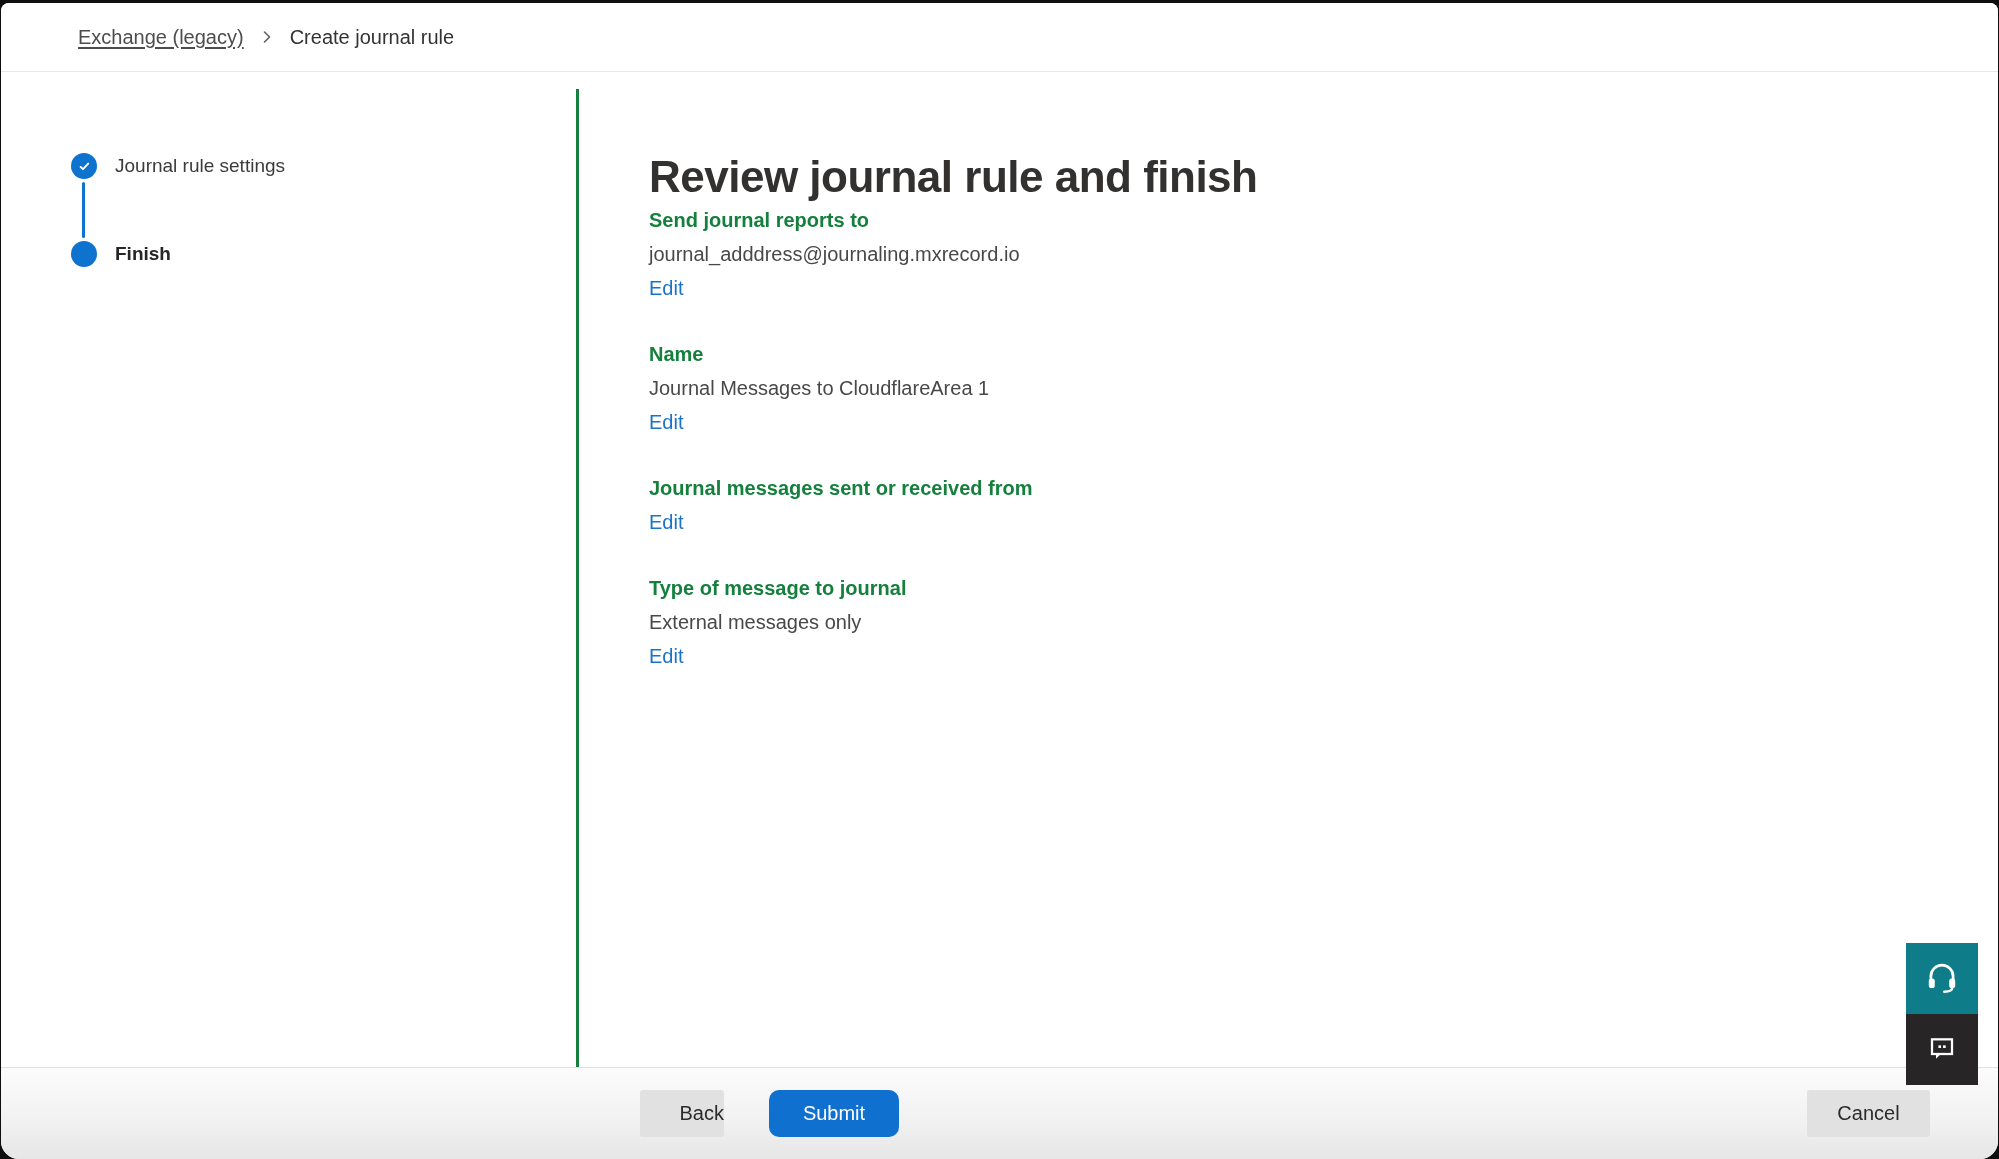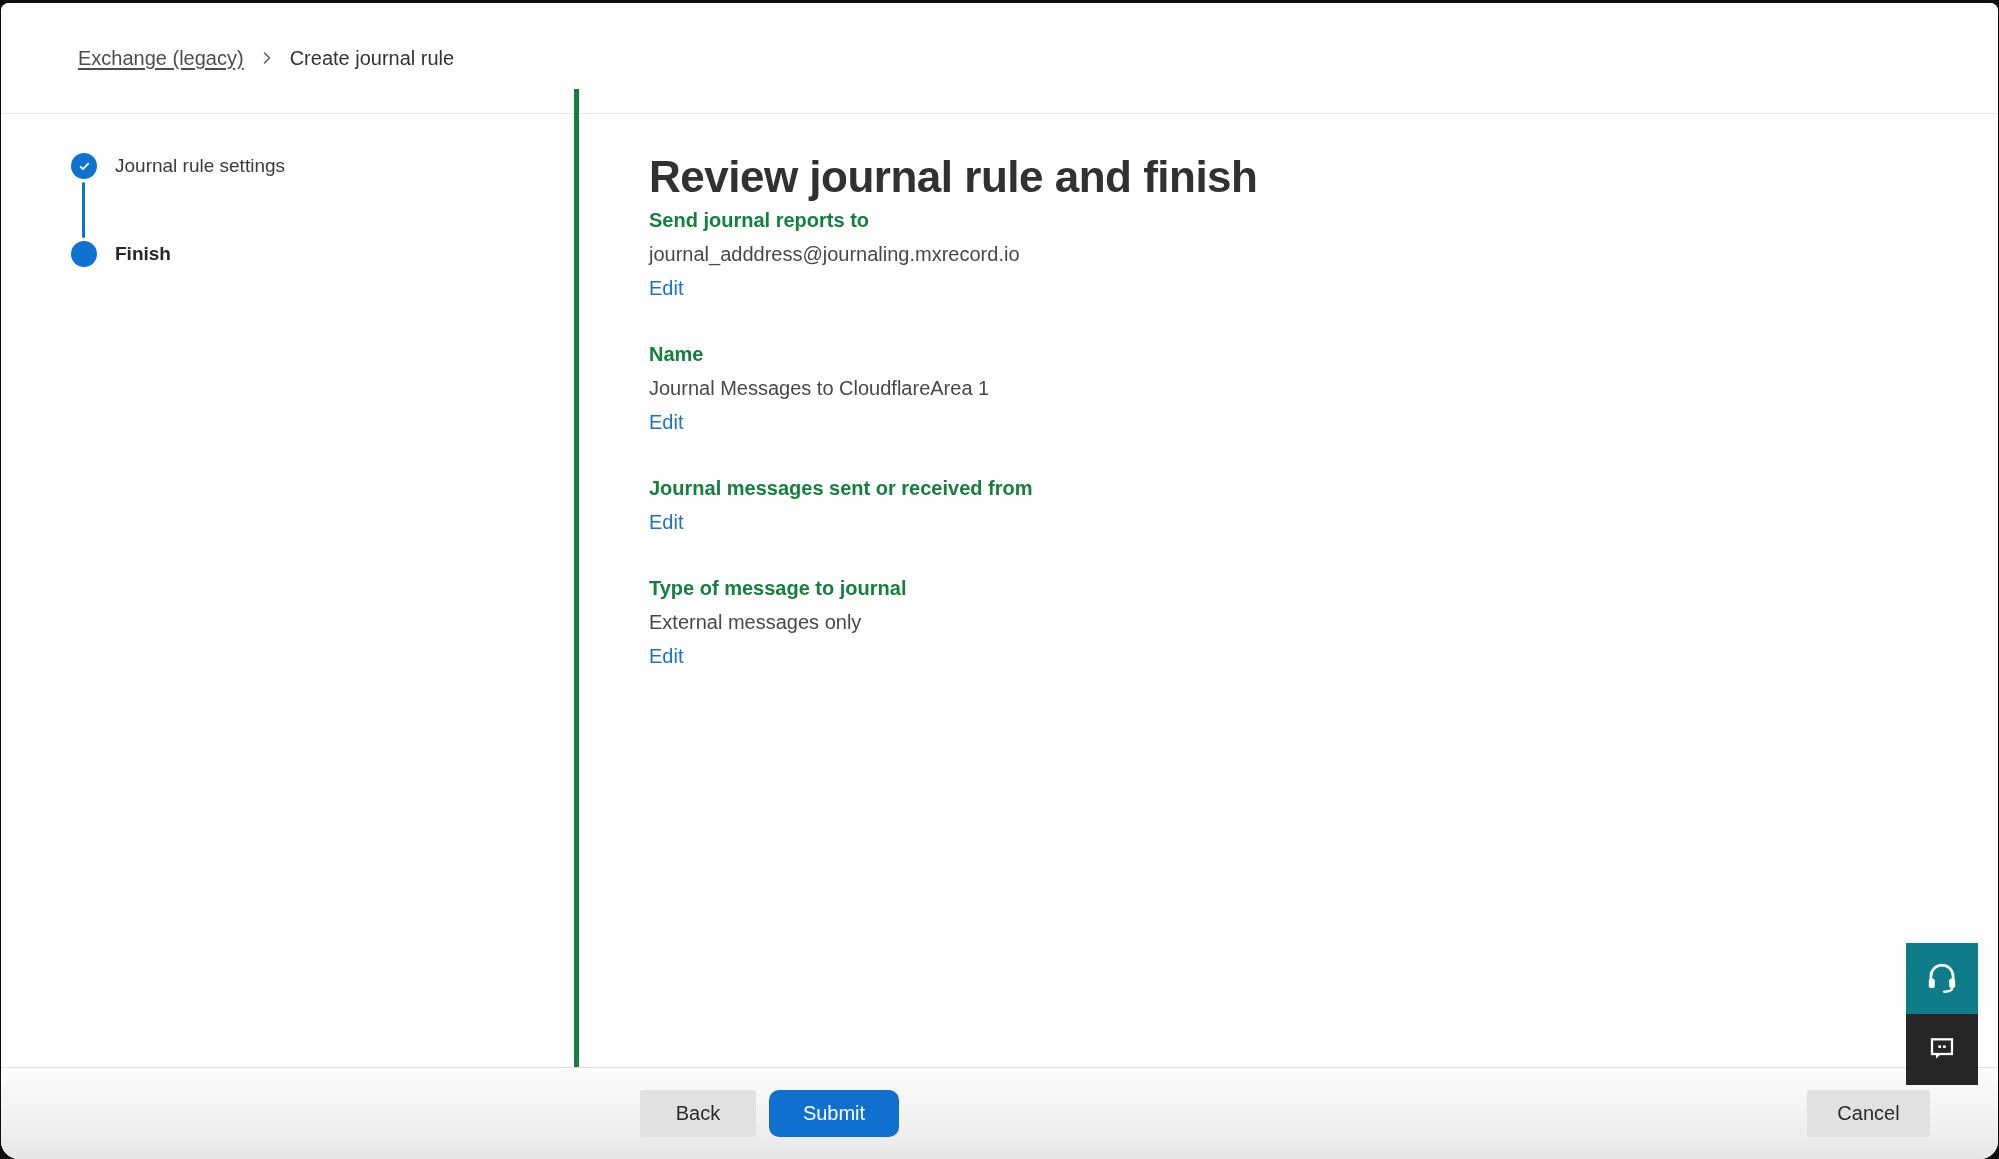--- a/index.html
+++ b/index.html
@@ -8,38 +8,38 @@
 
   .window {
     position: absolute; left: 1px; right: 1px; top: 3px; bottom: 0;
     background: #ffffff;
     border-radius: 8px 8px 18px 18px;
     overflow: hidden;
   }
 
   
   .header {
-    position: absolute; top: 0; left: 0; right: 0; height: 111px;
+    position: absolute; top: 0; left: 0; right: 0; height: 69px;
     display: flex; align-items: center;
     padding-left: 77px;
     border-bottom: 1px solid #e8e8e8;
     background: #fff;
   }
   .crumb-link {
     font-size: 20px; color: #4d4d4d; text-decoration: underline;
     text-underline-offset: 3px; cursor: pointer;
   }
   .crumb-sep { display: inline-flex; margin: 0 15px; }
   .crumb-current { font-size: 20px; color: #333; }
 
   
   .content { position: absolute; top: 86px; bottom: 92px; left: 0; right: 0; display: flex; }
   .sidebar {
     width: 578px; flex: 0 0 578px;
-    border-right: 5px solid #15803d;
+    border-right: 3px solid #15803d;
     padding: 64px 13px 0 70px;
   }
   .step-row { display: flex; align-items: center; height: 26px; cursor: pointer; }
   .step-circle {
     width: 26px; height: 26px; border-radius: 50%;
     background: #0d73ce; flex: 0 0 26px;
     display: flex; align-items: center; justify-content: center;
   }
   .step-label { margin-left: 18px; font-size: 19px; color: #3b3b3b; }
   .step-label.current { font-weight: bold; color: #262626; }
@@ -62,21 +62,21 @@
     border-top: 1px solid #e0e0e0;
     background: linear-gradient(180deg, #fcfcfc 0%, #f1f1f1 60%, #e6e6e6 100%);
   }
   .btn {
     position: absolute; top: 22px; height: 47px;
     border: none; border-radius: 3px; font-size: 20px;
     font-family: "Liberation Sans", sans-serif; cursor: pointer;
   }
   .btn-gray { background: #e1e1e1; color: #2b2b2b; }
   .btn-primary { background: #0f70d0; color: #ffffff; }
-  .btn-back { left: 639px; width: 116px; }
+  .btn-back { left: 639px; width: 84px; text-align: right; }
   .btn-submit { left: 768px; width: 130px; border-radius: 10px; }
   .btn-cancel { right: 68px; width: 123px; }
 
   
   .rail { position: absolute; right: 20px; top: 940px; width: 72px; z-index: 10; }
   .rail-btn {
     width: 72px; height: 71px; border: none; cursor: pointer;
     display: flex; align-items: center; justify-content: center;
   }
   .rail-help { background: #0e7d89; }

